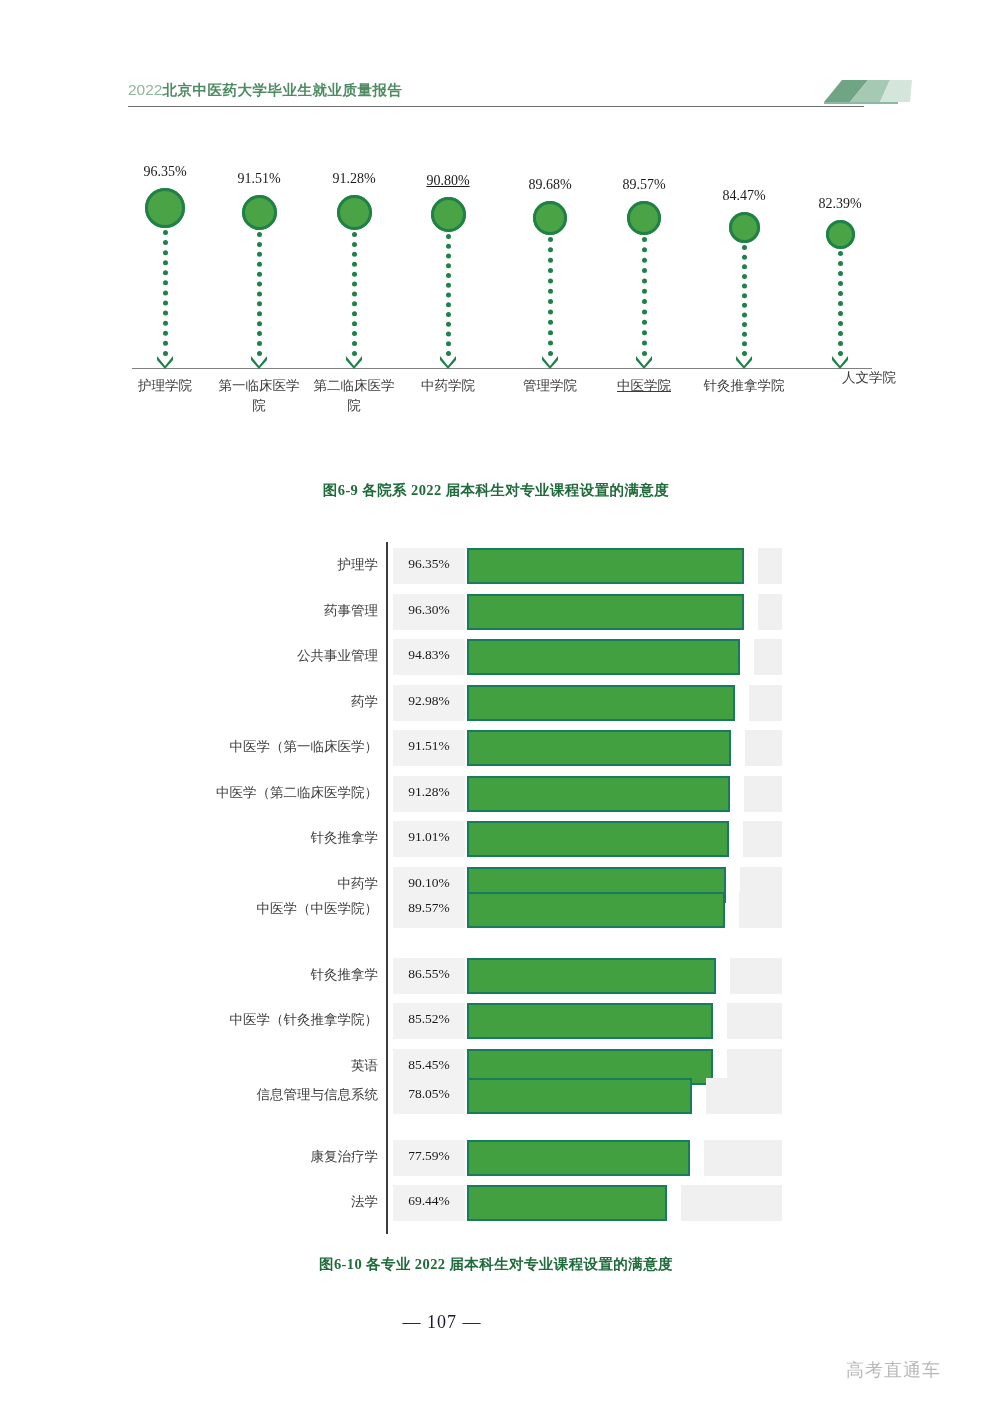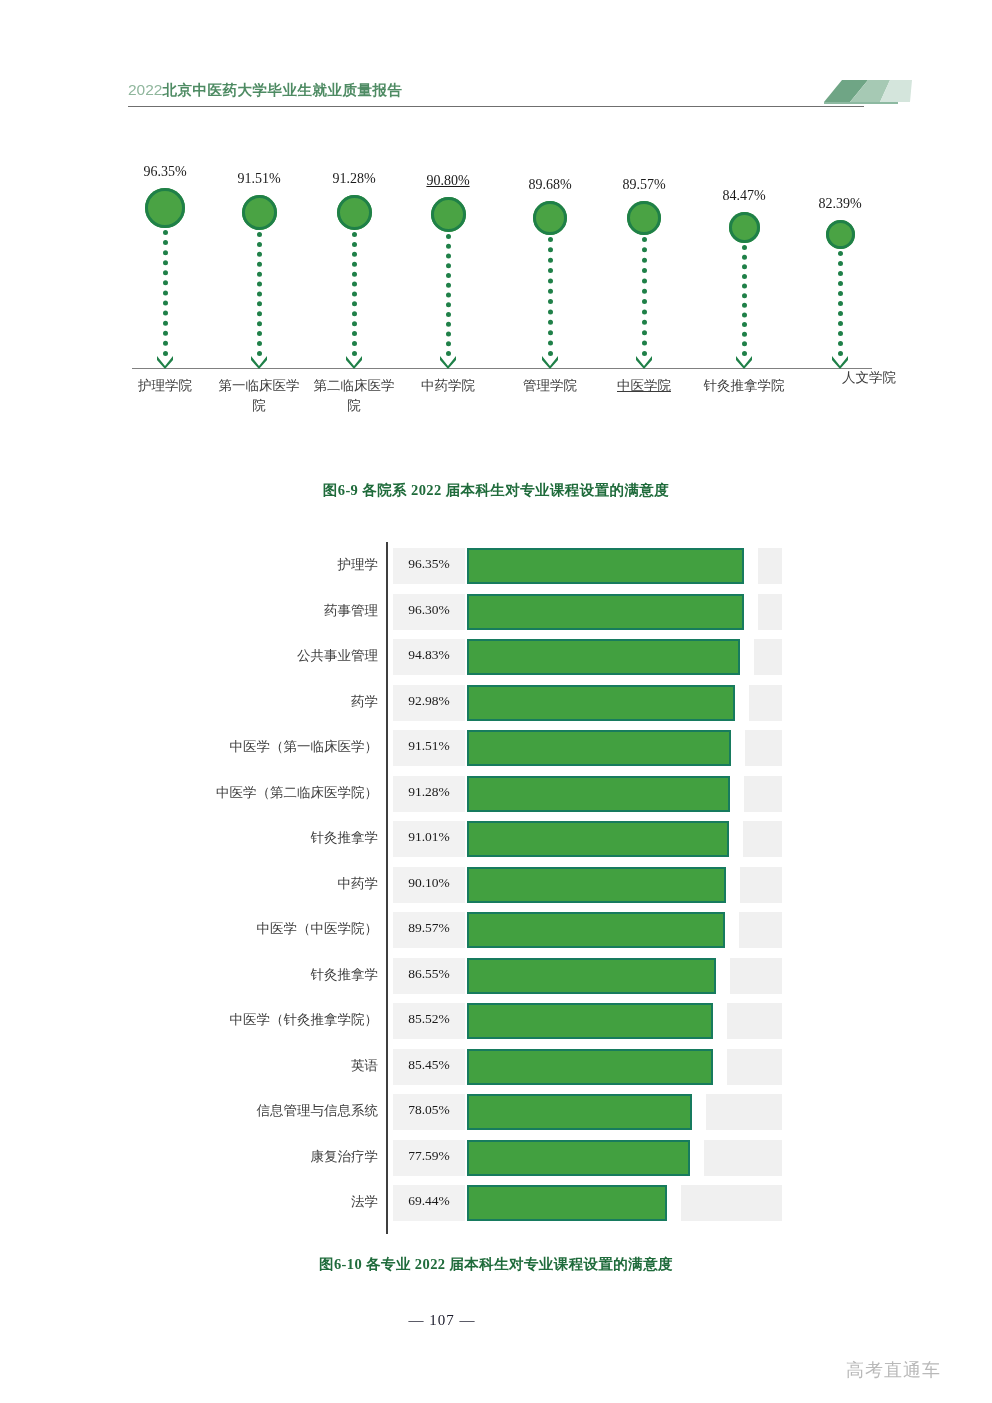--- a/index.html
+++ b/index.html
@@ -200,21 +200,21 @@
     box-sizing: border-box;
   }
 
   
   .page-number {
     position: absolute;
     left: 0;
     top: 1312px;
     width: 884px;
     text-align: center;
-    font-size: 15px;
+    font-size: 18px;
     color: #1a1a2a;
     letter-spacing: 1px;
   }
   .watermark {
     position: absolute;
     left: 846px;
     top: 1358px;
     font-size: 18px;
     color: #b9b9b9;
     letter-spacing: 1px;
@@ -390,21 +390,21 @@
         <div class="bar-track" style="left: 743px; width: 39px; background: rgb(240, 240, 240);"></div>
         <div class="bar-fill" style="width: 262px; background: rgb(66, 160, 64); border-color: rgb(23, 123, 94);"></div>
       </div>
       <div class="bar-row" style="top: 322.5px;">
         <div class="bar-label">中药学</div>
         <div class="bar-valuecell" style="background: rgb(242, 242, 242);"></div>
         <div class="bar-value">90.10%</div>
         <div class="bar-track" style="left: 740px; width: 42px; background: rgb(240, 240, 240);"></div>
         <div class="bar-fill" style="width: 259px; background: rgb(66, 160, 64); border-color: rgb(23, 123, 94);"></div>
       </div>
-      <div class="bar-row" style="top: 368px;">
+      <div class="bar-row" style="top: 348px;">
         <div class="bar-label">中医学（中医学院）</div>
         <div class="bar-valuecell" style="background: rgb(242, 242, 242);"></div>
         <div class="bar-value">89.57%</div>
         <div class="bar-track" style="left: 739px; width: 43px; background: rgb(240, 240, 240);"></div>
         <div class="bar-fill" style="width: 258px; background: rgb(66, 160, 64); border-color: rgb(23, 123, 94);"></div>
       </div>
       <div class="bar-row" style="top: 413.5px;">
         <div class="bar-label">针灸推拿学</div>
         <div class="bar-valuecell" style="background: rgb(242, 242, 242);"></div>
         <div class="bar-value">86.55%</div>
@@ -418,21 +418,21 @@
         <div class="bar-track" style="left: 727px; width: 55px; background: rgb(240, 240, 240);"></div>
         <div class="bar-fill" style="width: 246px; background: rgb(66, 160, 64); border-color: rgb(23, 123, 94);"></div>
       </div>
       <div class="bar-row" style="top: 504.5px;">
         <div class="bar-label">英语</div>
         <div class="bar-valuecell" style="background: rgb(242, 242, 242);"></div>
         <div class="bar-value">85.45%</div>
         <div class="bar-track" style="left: 727px; width: 55px; background: rgb(240, 240, 240);"></div>
         <div class="bar-fill" style="width: 246px; background: rgb(66, 160, 64); border-color: rgb(23, 123, 94);"></div>
       </div>
-      <div class="bar-row" style="top: 550px;">
+      <div class="bar-row" style="top: 534px;">
         <div class="bar-label">信息管理与信息系统</div>
         <div class="bar-valuecell" style="background: rgb(242, 242, 242);"></div>
         <div class="bar-value">78.05%</div>
         <div class="bar-track" style="left: 706px; width: 76px; background: rgb(240, 240, 240);"></div>
         <div class="bar-fill" style="width: 225px; background: rgb(66, 160, 64); border-color: rgb(23, 123, 94);"></div>
       </div>
       <div class="bar-row" style="top: 595.5px;">
         <div class="bar-label">康复治疗学</div>
         <div class="bar-valuecell" style="background: rgb(242, 242, 242);"></div>
         <div class="bar-value">77.59%</div>

